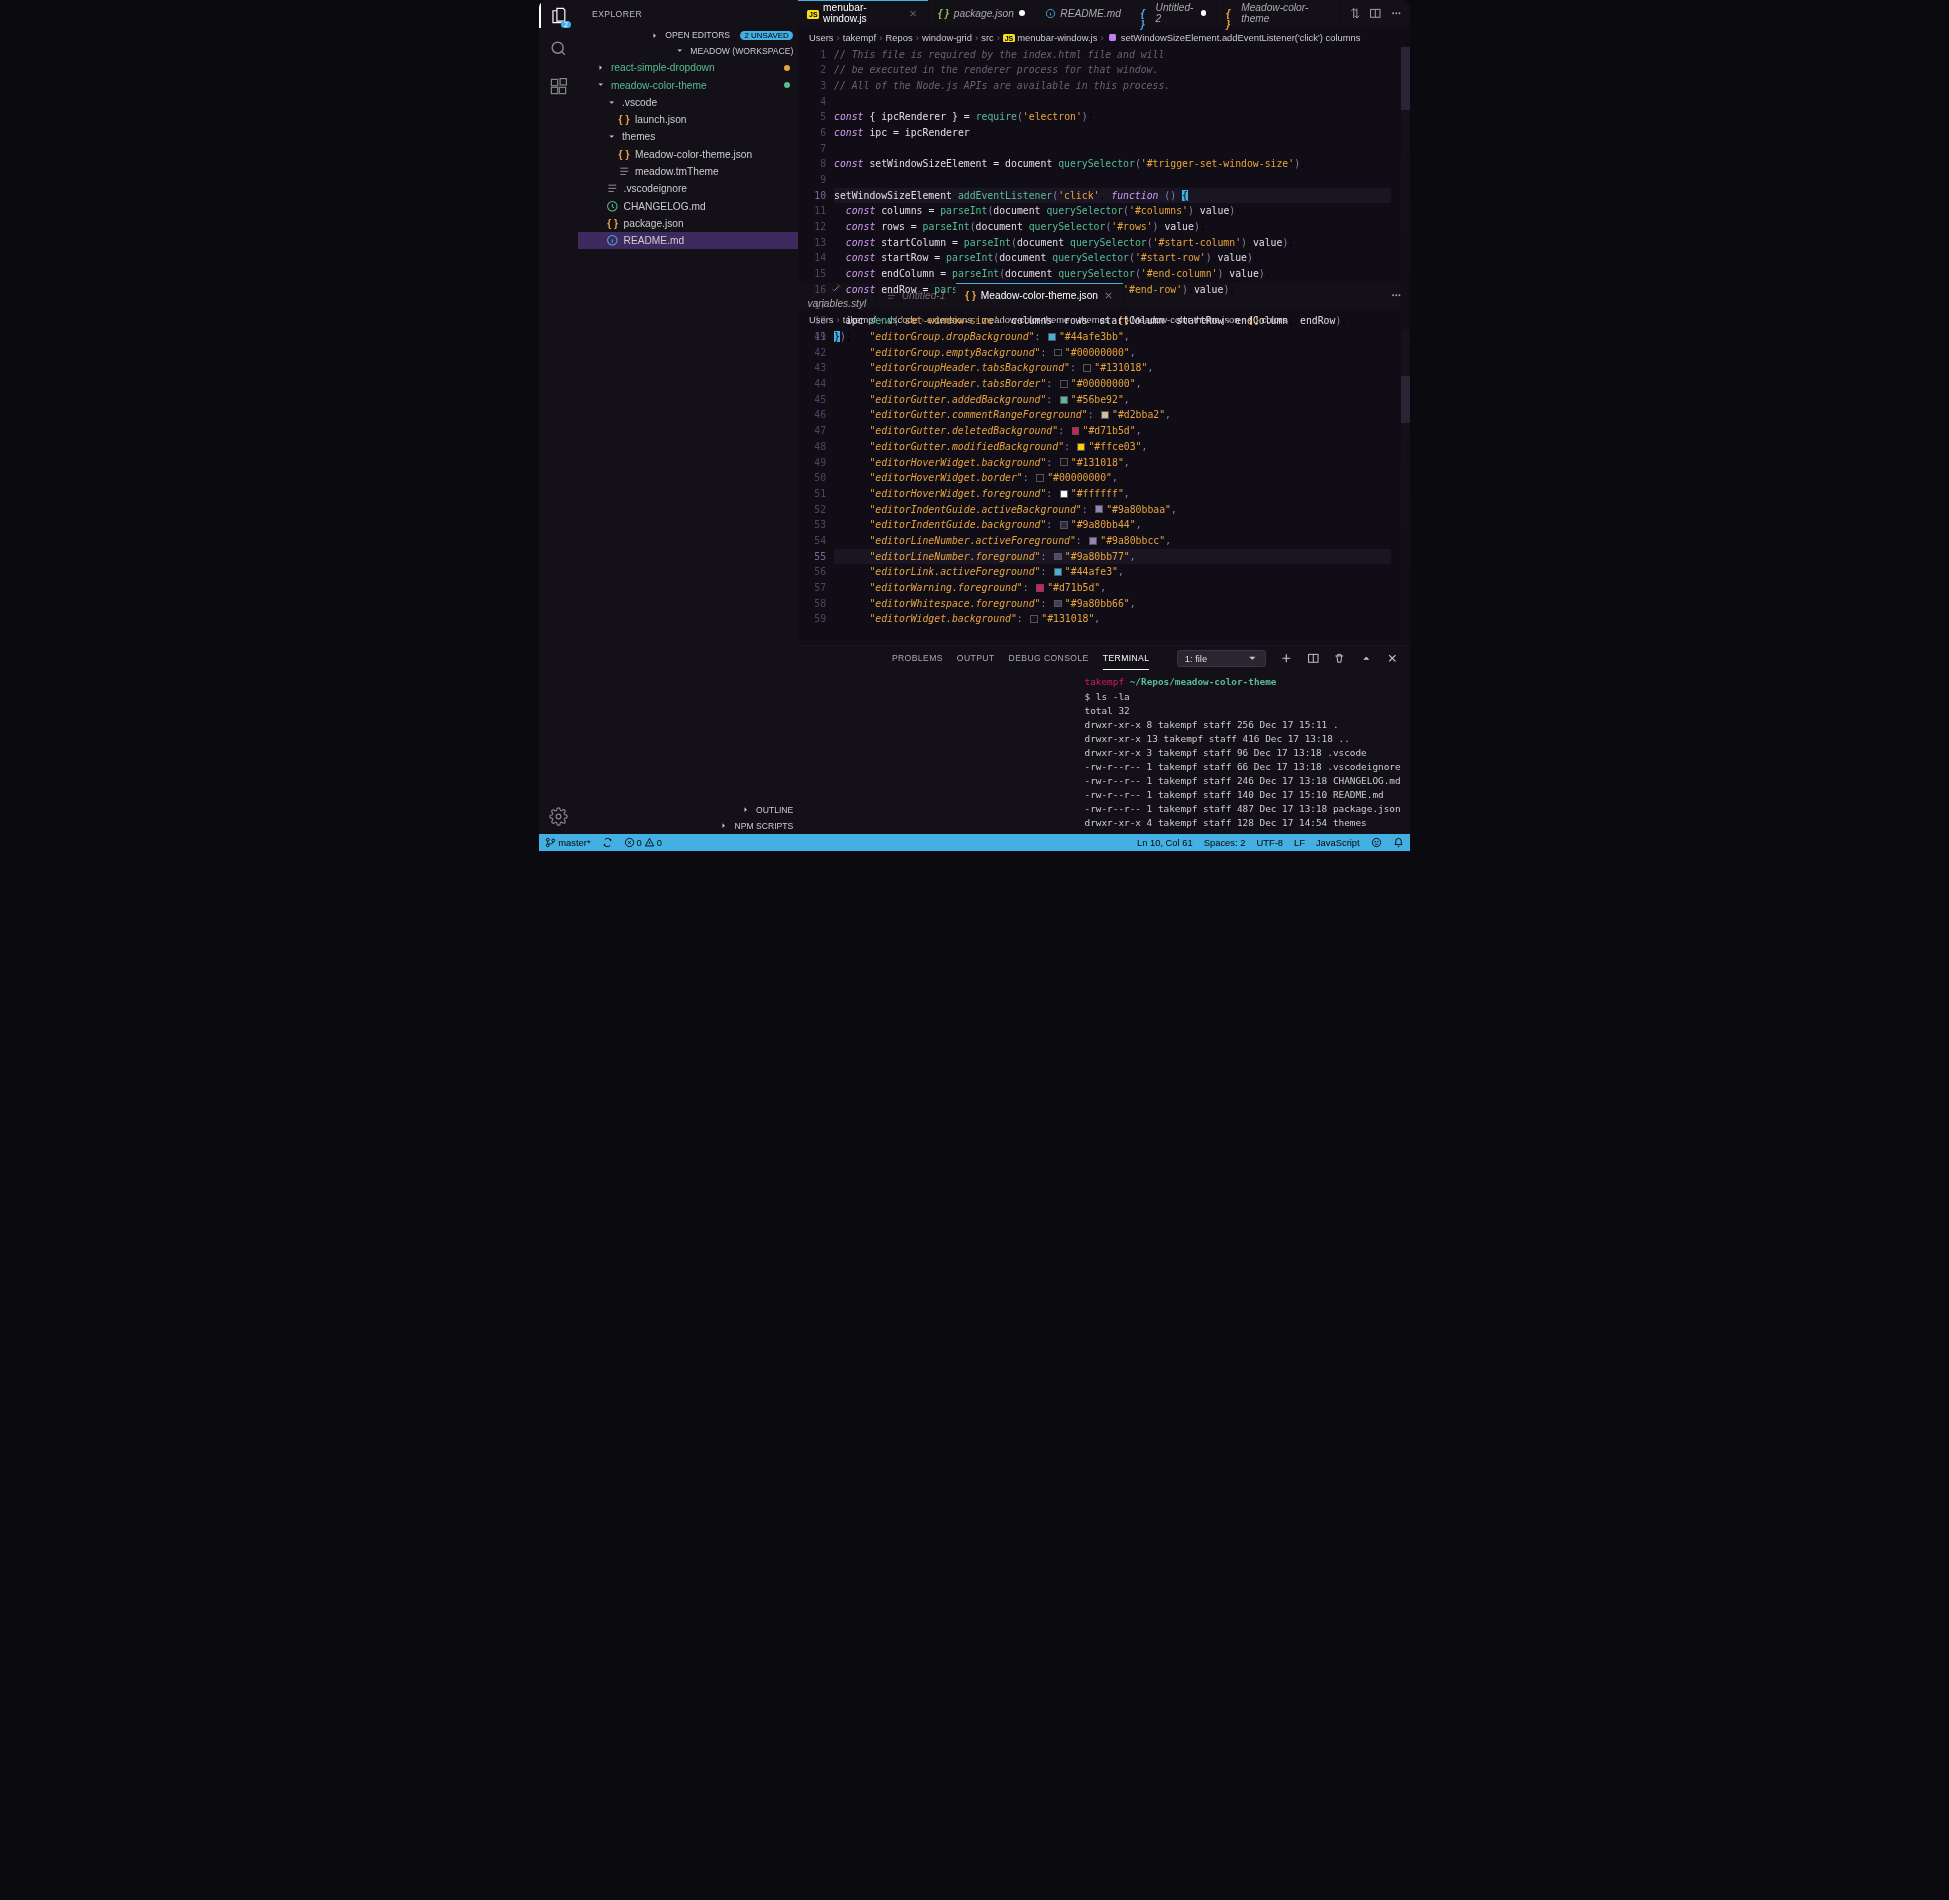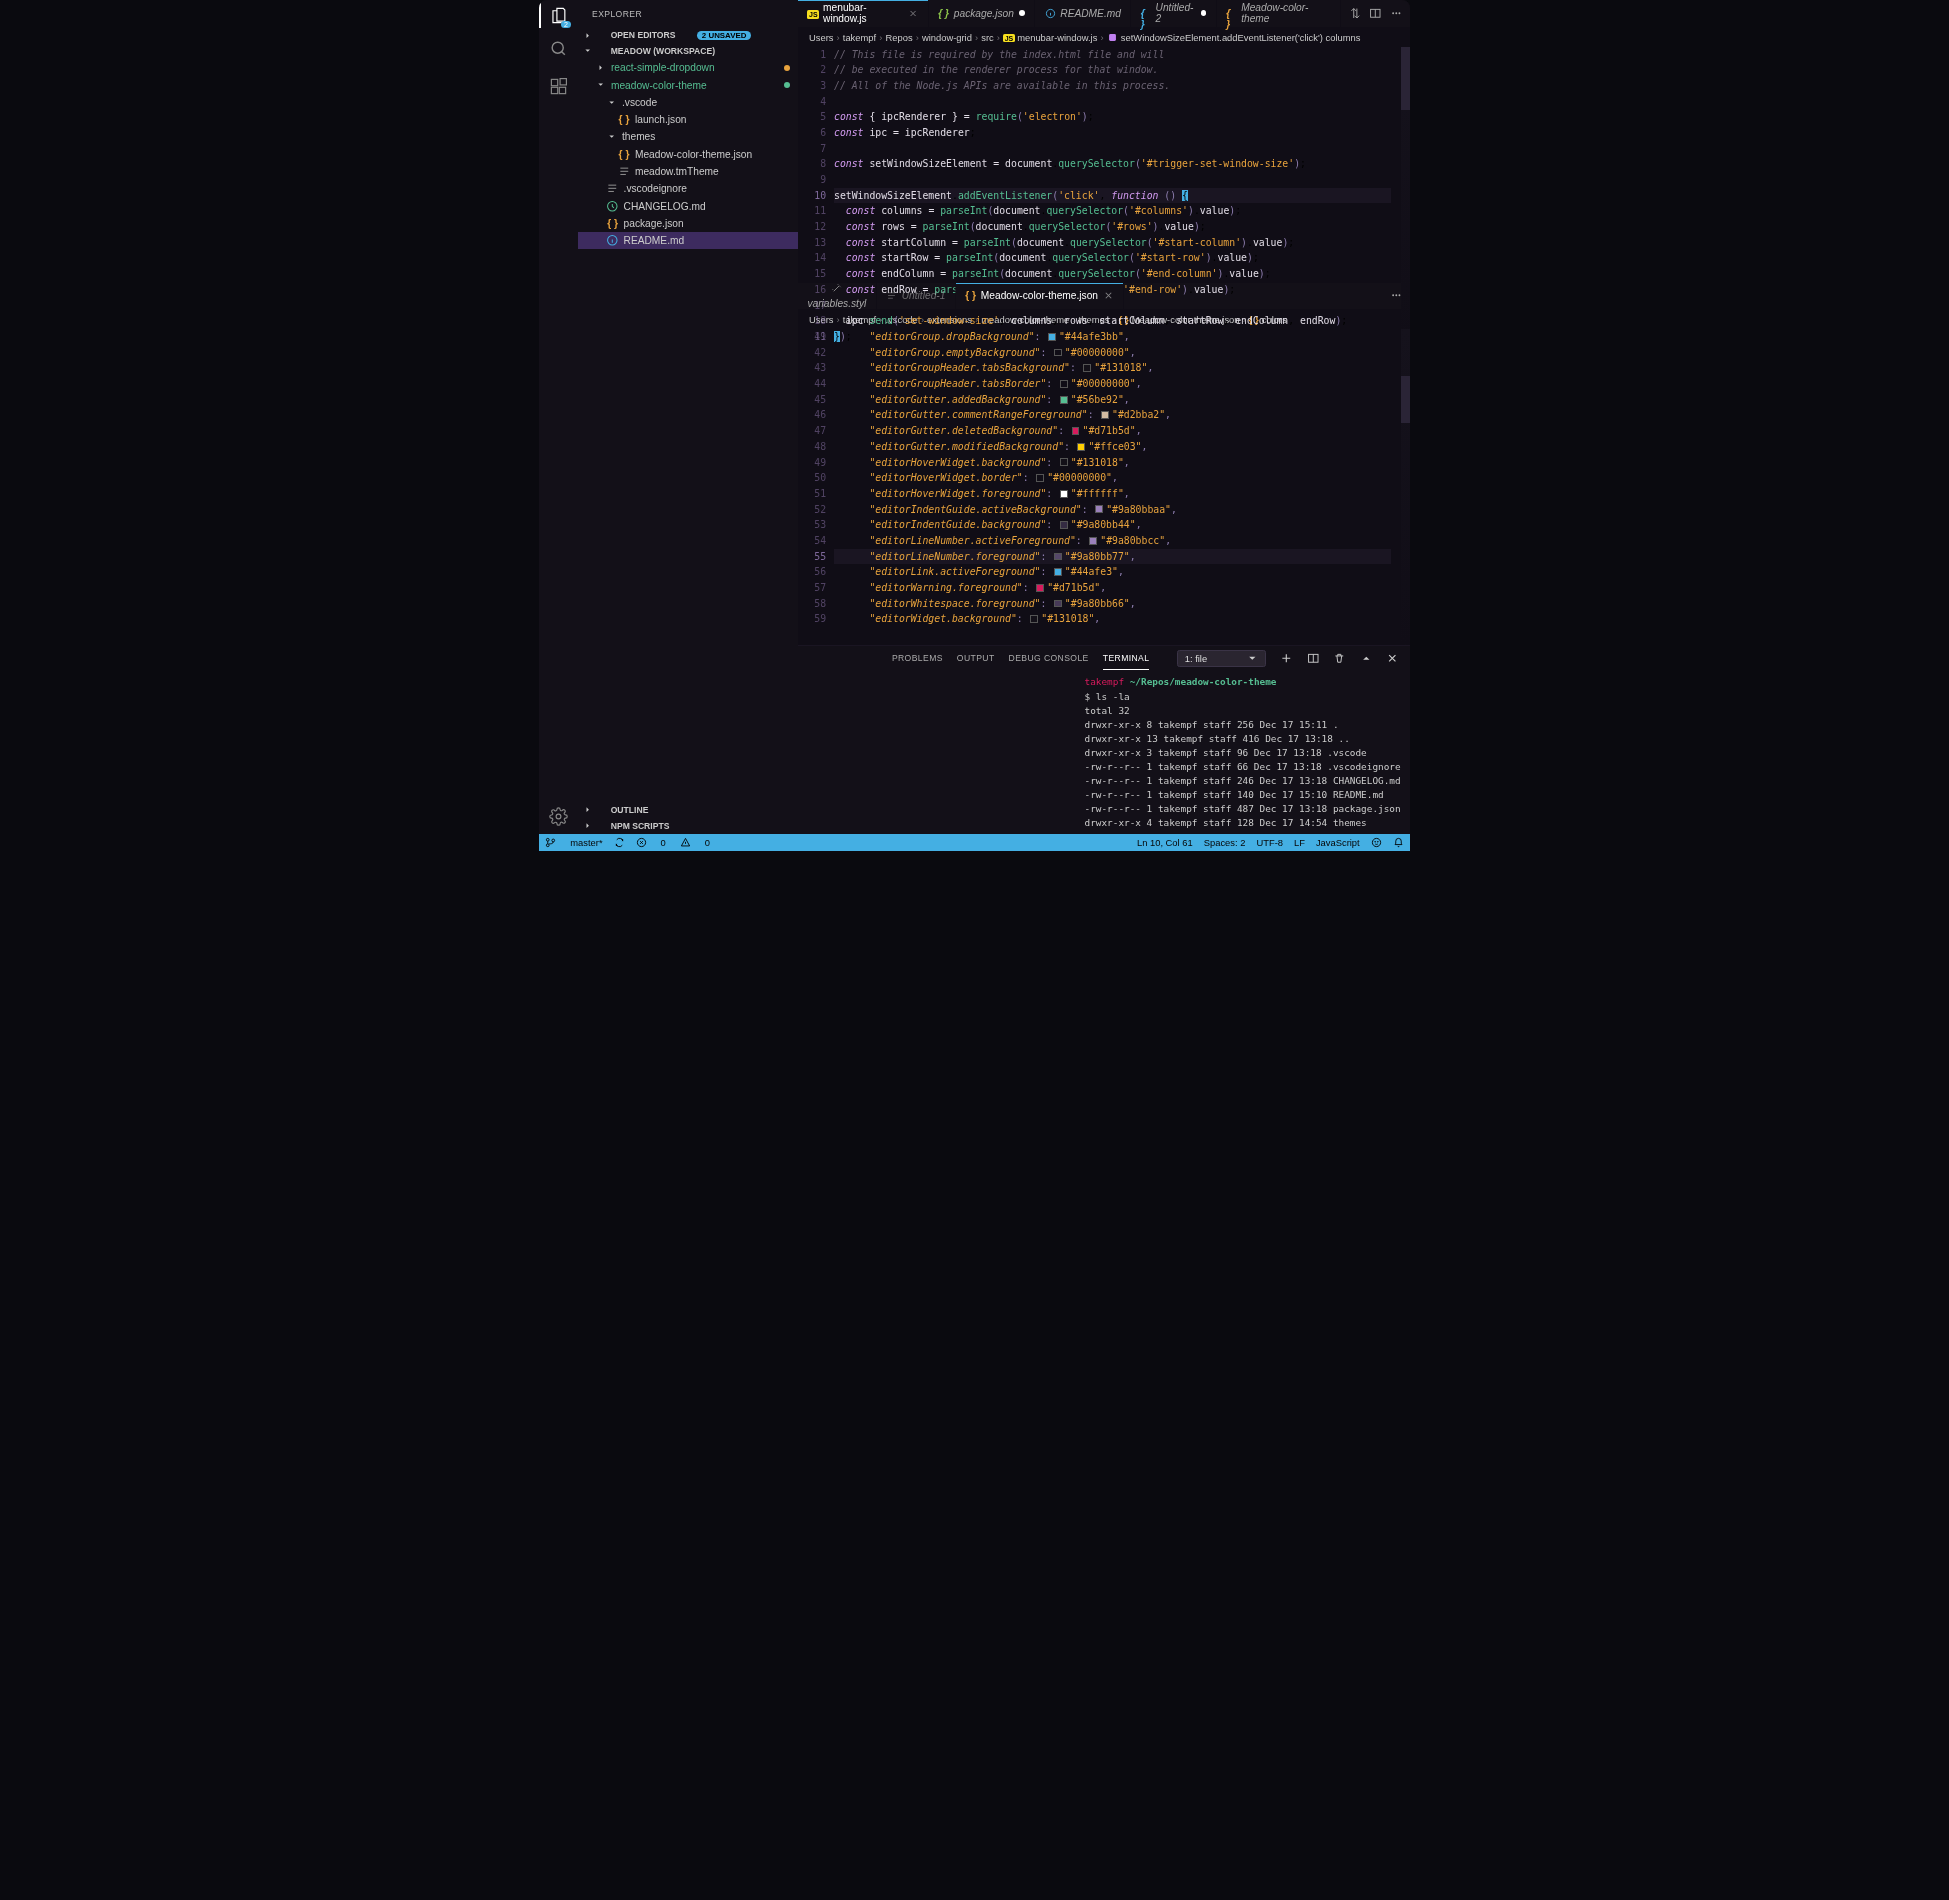--- a/index.html
+++ b/index.html
@@ -22,21 +22,21 @@
 .activity { width:39px; background:#131018; display:flex; flex-direction:column; align-items:center; padding-top:4.7px; gap:11px; }
 .act-item { width:22px; height:22px; display:flex; align-items:center; justify-content:center; position:relative; }
 .act-item svg { width:19px; height:19px; }
 .act-item.active::before { content:''; position:absolute; left:-8.6px; top:-1.6px; bottom:-1.6px; width:1.6px; background:#fff; }
 .badge { position:absolute; bottom:-1.6px; right:-1.6px; background:#44afe3; color:#fff; font-size:7px; border-radius:6.3px; padding:0 3.1px; }
 .act-spacer { flex:1; }
 
 
 .sidebar { width:220px; background:#131018; color:#ccc; font-size:10.2px; display:flex; flex-direction:column; }
 .sb-head { height:27.5px; display:flex; align-items:center; padding:0 14px; font-size:8.6px; letter-spacing:0.4px; color:#bbb; }
-.sb-section-hd { display:flex; align-items:center; gap:17px; padding:2.4px 4.7px; font-size:8.6px; font-weight:700; cursor:pointer; }
+.sb-section-hd { display:flex; align-items:center; gap:5px; padding:2.4px 4.7px; font-size:8.6px; font-weight:400; cursor:pointer;justify-content:flex-end; }
 .sb-badge { background:#44afe3; color:#000; font-size:7.9px; border-radius:6.3px; padding:0 4.7px; margin-left:4.7px; }
 .twisty { width:11px; height:11px; display:inline-flex; align-items:center; justify-content:center; }
 .twisty svg { width:9.4px; height:9.4px; }
 .row { display:flex; align-items:center; height:17.3px; gap:4.7px; padding-right:6.3px; cursor:pointer; }
 .row .ind { display:inline-block; }
 .row .icon { width:12.6px; height:12.6px; display:flex; align-items:center; justify-content:center; }
 .row .icon svg { width:12.6px; height:12.6px; }
 .row .lbl { flex:1; white-space:nowrap; overflow:hidden; text-overflow:ellipsis; }
 .row.selected { background:#3d2b5f; }
 .row.green .lbl { color:#56be92; }
@@ -102,21 +102,21 @@
 .panel-tabs .pt.active::after { content:''; position:absolute; left:0; right:0; bottom:-6.3px; height:0.8px; background:#fff; }
 .panel-tabs .spacer { flex:1; }
 .sel { background:#2a2530; border:0.8px solid #3a3346; height:17.3px; display:flex; align-items:center; padding:0 6.3px; gap:39px; border-radius:2.4px; font-size:9.4px; color:#ddd; cursor:pointer; }
 .panel-tabs svg { width:12.6px; height:12.6px; cursor:pointer; }
 .term { flex:1; font-family:Menlo,monospace; font-size:9.4px; line-height:1.5; padding:4.7px 9.4px; color:#ccc; overflow:hidden; }
 .term .pmt-user { color:#d71b5d; }
 .term .pmt-path { color:#56be92;font-weight:bold; }
 
 
 .status { height:17.3px; background:#44afe3; color:#060606; display:flex; align-items:center; font-size:9.4px; padding:0 6.3px; gap:11px; }
-.status .grp { display:flex; align-items:center; gap:14px; }
+.status .grp { display:flex; align-items:center; gap:2px; }
 .status .spacer { flex:1; }
 .status svg { width:11px; height:11px; }
 
 </style>
 </head>
 <body>
 
 <div class="window">
 
 

